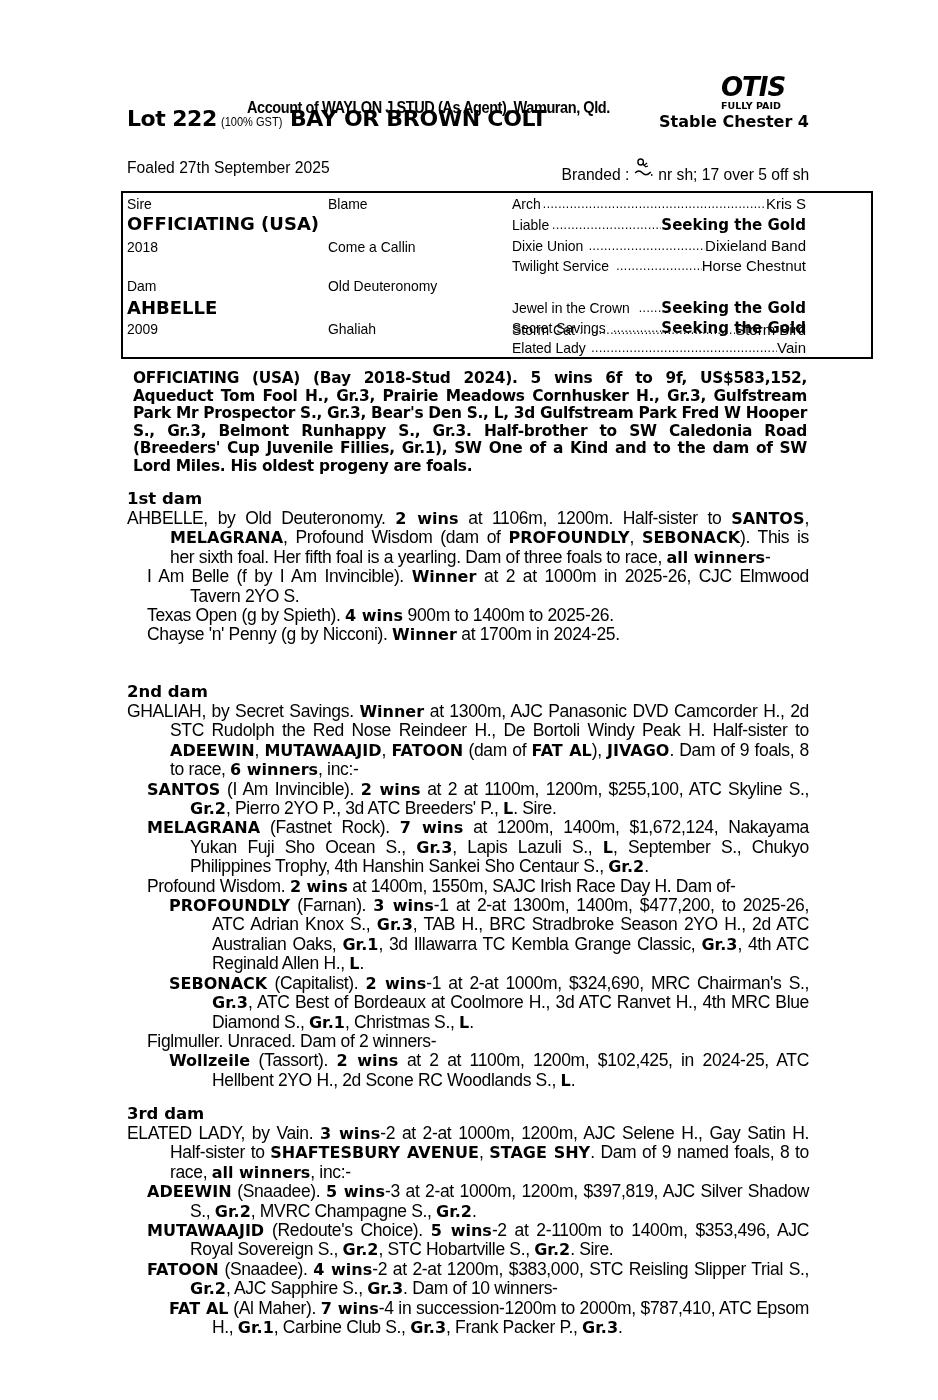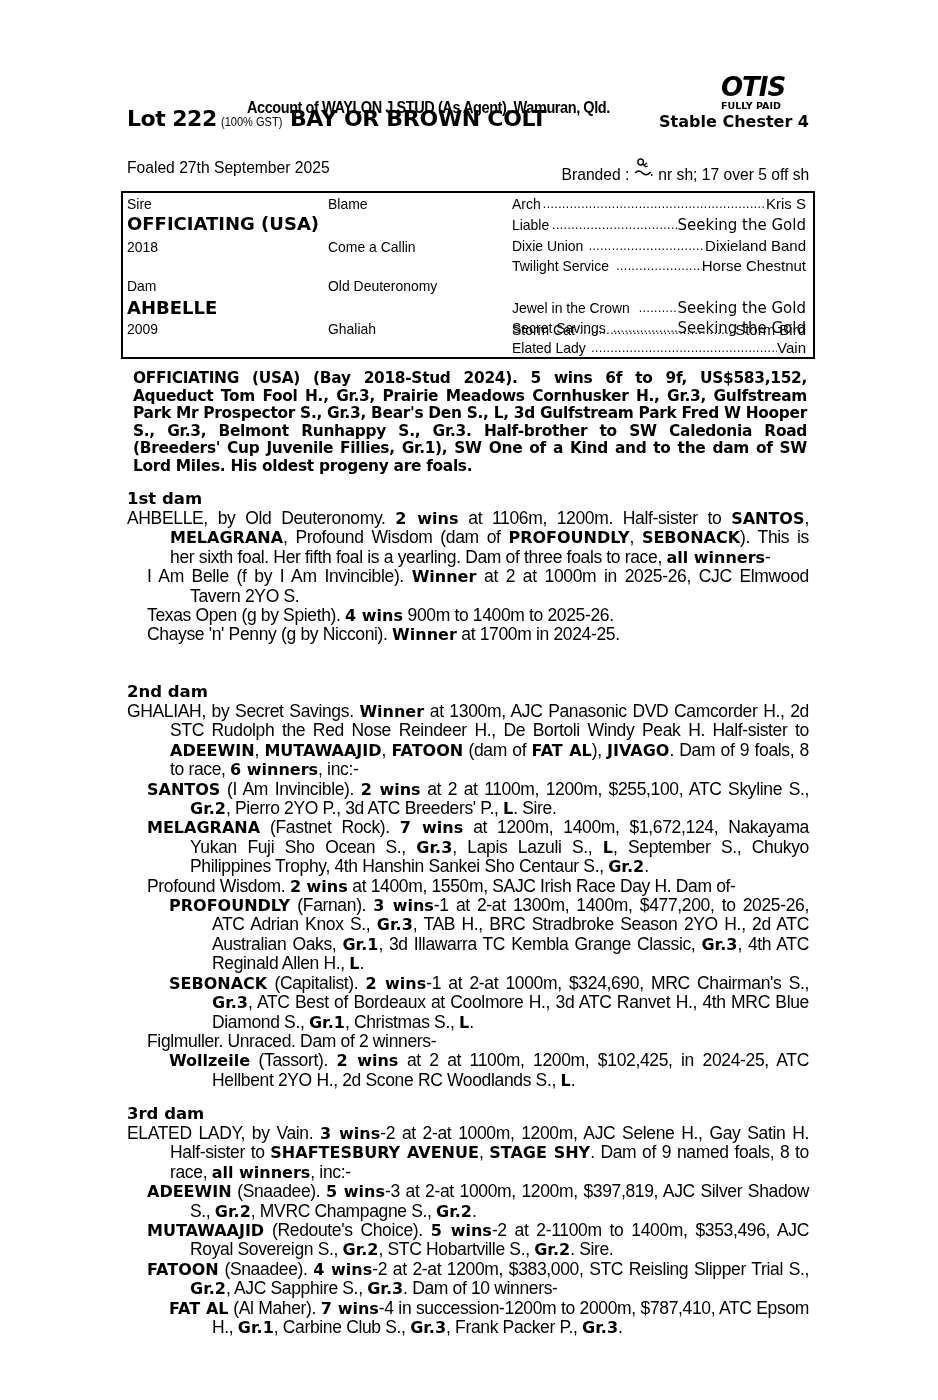--- a/index.html
+++ b/index.html
@@ -15,28 +15,28 @@
   .lotline { position: absolute; left: 0; top: 32px; width: 682px; white-space: nowrap; height: 30px; }
   .lot { font-family: "DejaVu Sans", sans-serif; font-weight: 900; font-size: 22px; letter-spacing: -0.5px; }
   .gst { font-size: 13px; transform: scaleX(0.85); display: inline-block; transform-origin: left; margin-right: -8px; }
   .sex { font-family: "DejaVu Sans", sans-serif; font-weight: 900; font-size: 22px; letter-spacing: -0.3px; }
   .stable { position: absolute; right: 0; top: 6px; font-family: "DejaVu Sans", sans-serif; font-weight: bold; font-size: 16px; margin-left: 48px; }
   .foaled { position: absolute; left: 0; top: 84px; font-size: 17px; transform: scaleX(0.92); transform-origin: left; }
   .branded { position: absolute; right: 0; top: 84px; font-size: 17px; transform: scaleX(0.92); transform-origin: right; white-space: nowrap; }
   .brand-sym { display: inline-block; font-size: 16px; vertical-align: 2px; }
 
   
-  .ped { position: absolute; left: -6px; top: 117px; width: 694px; height: 168px; border: 2px solid #000; box-sizing: border-box; }
+  .ped { position: absolute; left: -6px; top: 117px; width: 752px; height: 168px; border: 2px solid #000; box-sizing: border-box; }
   .ped .cell { position: absolute; font-size: 15px; white-space: nowrap; transform: scaleX(0.93); transform-origin: left; }
   .ped .name { position: absolute; font-family: "DejaVu Sans", sans-serif; font-weight: 900; font-size: 18px; white-space: nowrap; }
   .ped .gp { position: absolute; left: 389px; width: 294px; display: flex; font-size: 15px; white-space: nowrap; }
   .ped .gp .l { flex: 0 0 auto; transform: scaleX(0.93); transform-origin: left; }
   .ped .gp .dots { flex: 1 1 auto; overflow: hidden; letter-spacing: 0.5px; font-size: 12px; line-height: 19px; }
   .ped .gp .r { flex: 0 0 auto; }
-  .ped .gp .r.bold { font-family: "DejaVu Sans", sans-serif; font-weight: 400; font-size: 15px; }
+  .ped .gp .r.bold { font-family: "DejaVu Sans", sans-serif; font-weight: 700; font-size: 15px; }
 
   
   .sire-sum { position: absolute; left: 6px; top: 296px; width: 674px; font-family: "DejaVu Sans", sans-serif; font-weight: 900; font-size: 15.4px; line-height: 17.5px; text-align: justify; letter-spacing: -0.3px; }
 
   .section { position: absolute; left: 0; width: 682px; }
   .h { font-family: "DejaVu Sans", sans-serif; font-weight: 900; font-size: 16.5px; line-height: 20px; }
   .p { font-size: 17.5px; line-height: 19.4px; text-align: justify; text-align-last: left; letter-spacing: -0.35px; word-spacing: 0px; }
   .p .b { font-size: 16px; letter-spacing: 0; }
   .i0 { padding-left: 43px; text-indent: -43px; }
   .i1 { padding-left: 63px; text-indent: -43px; }

